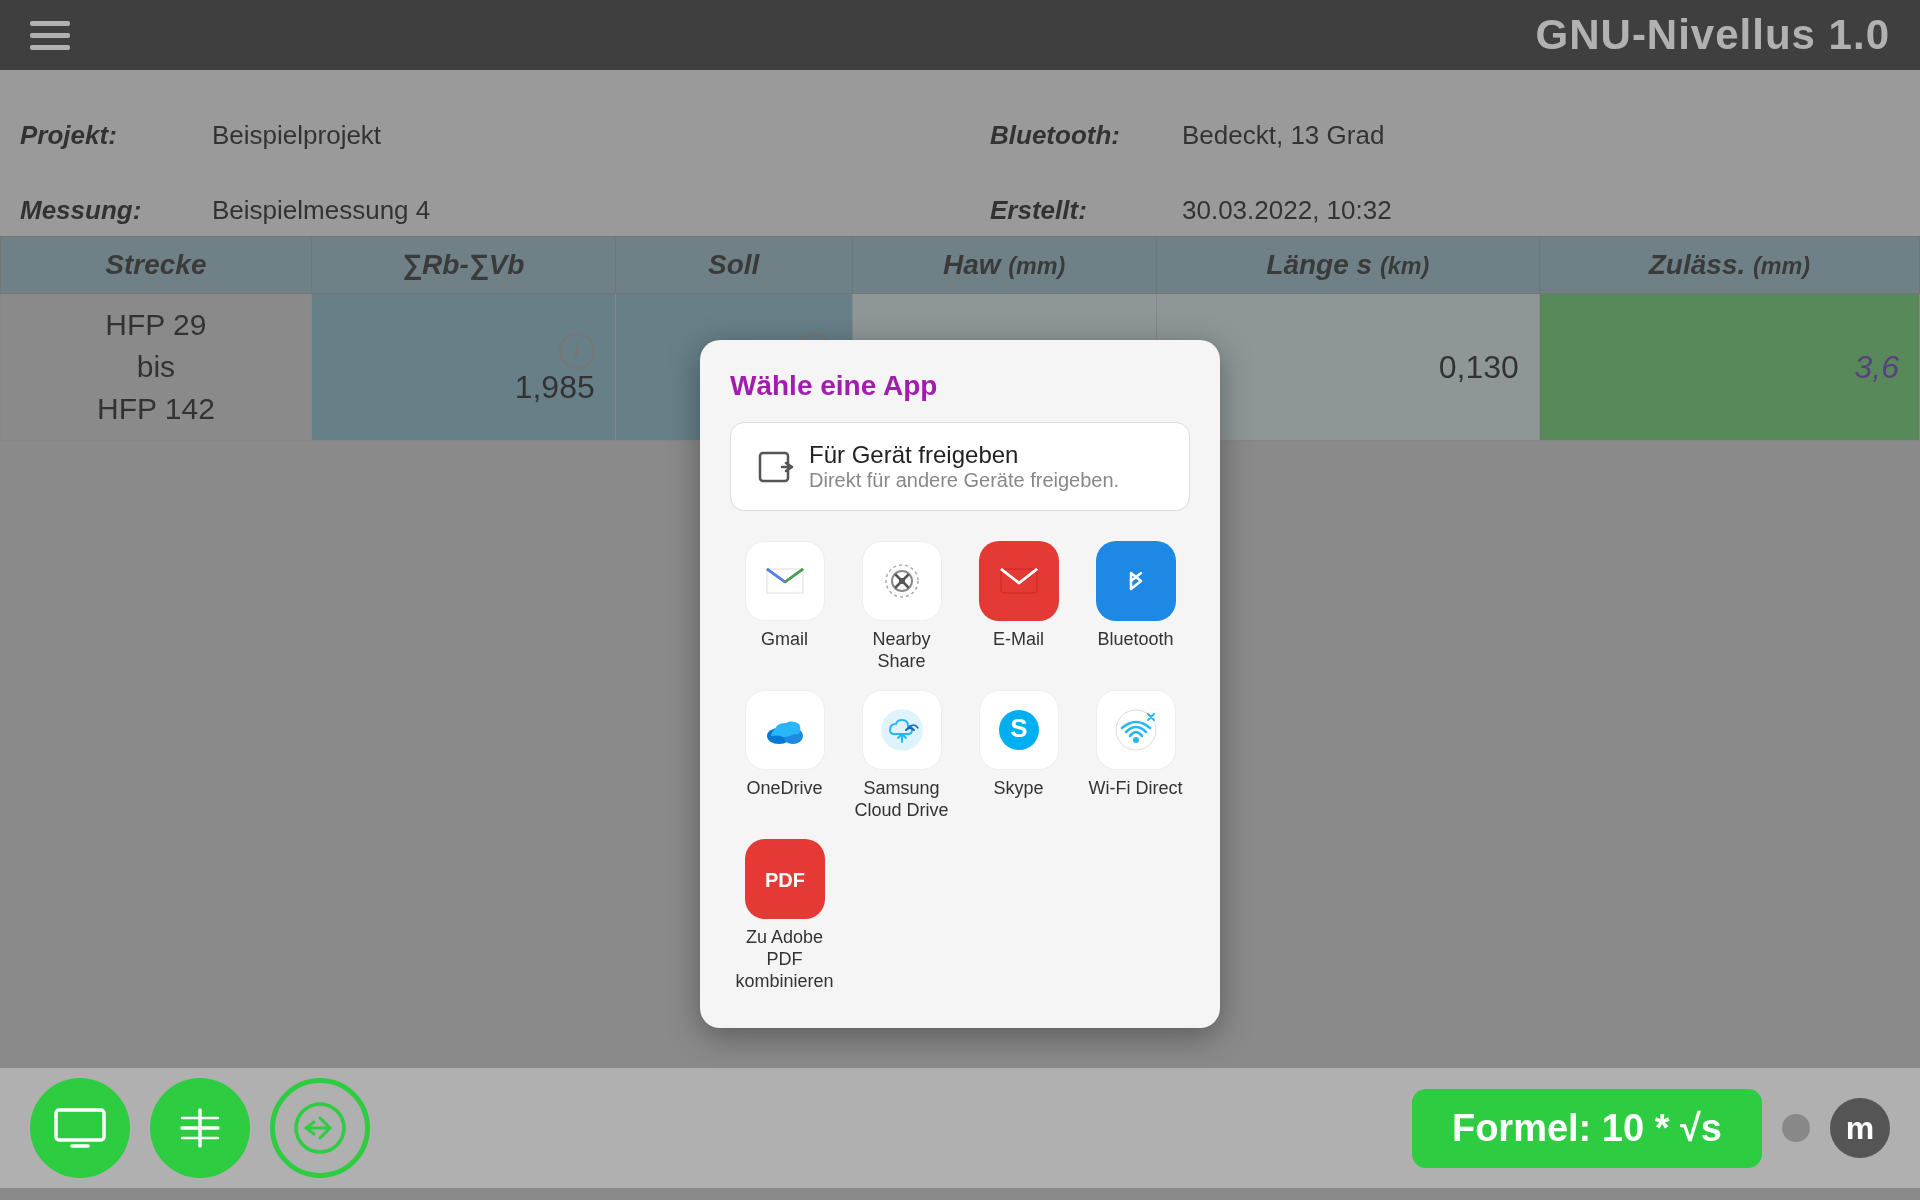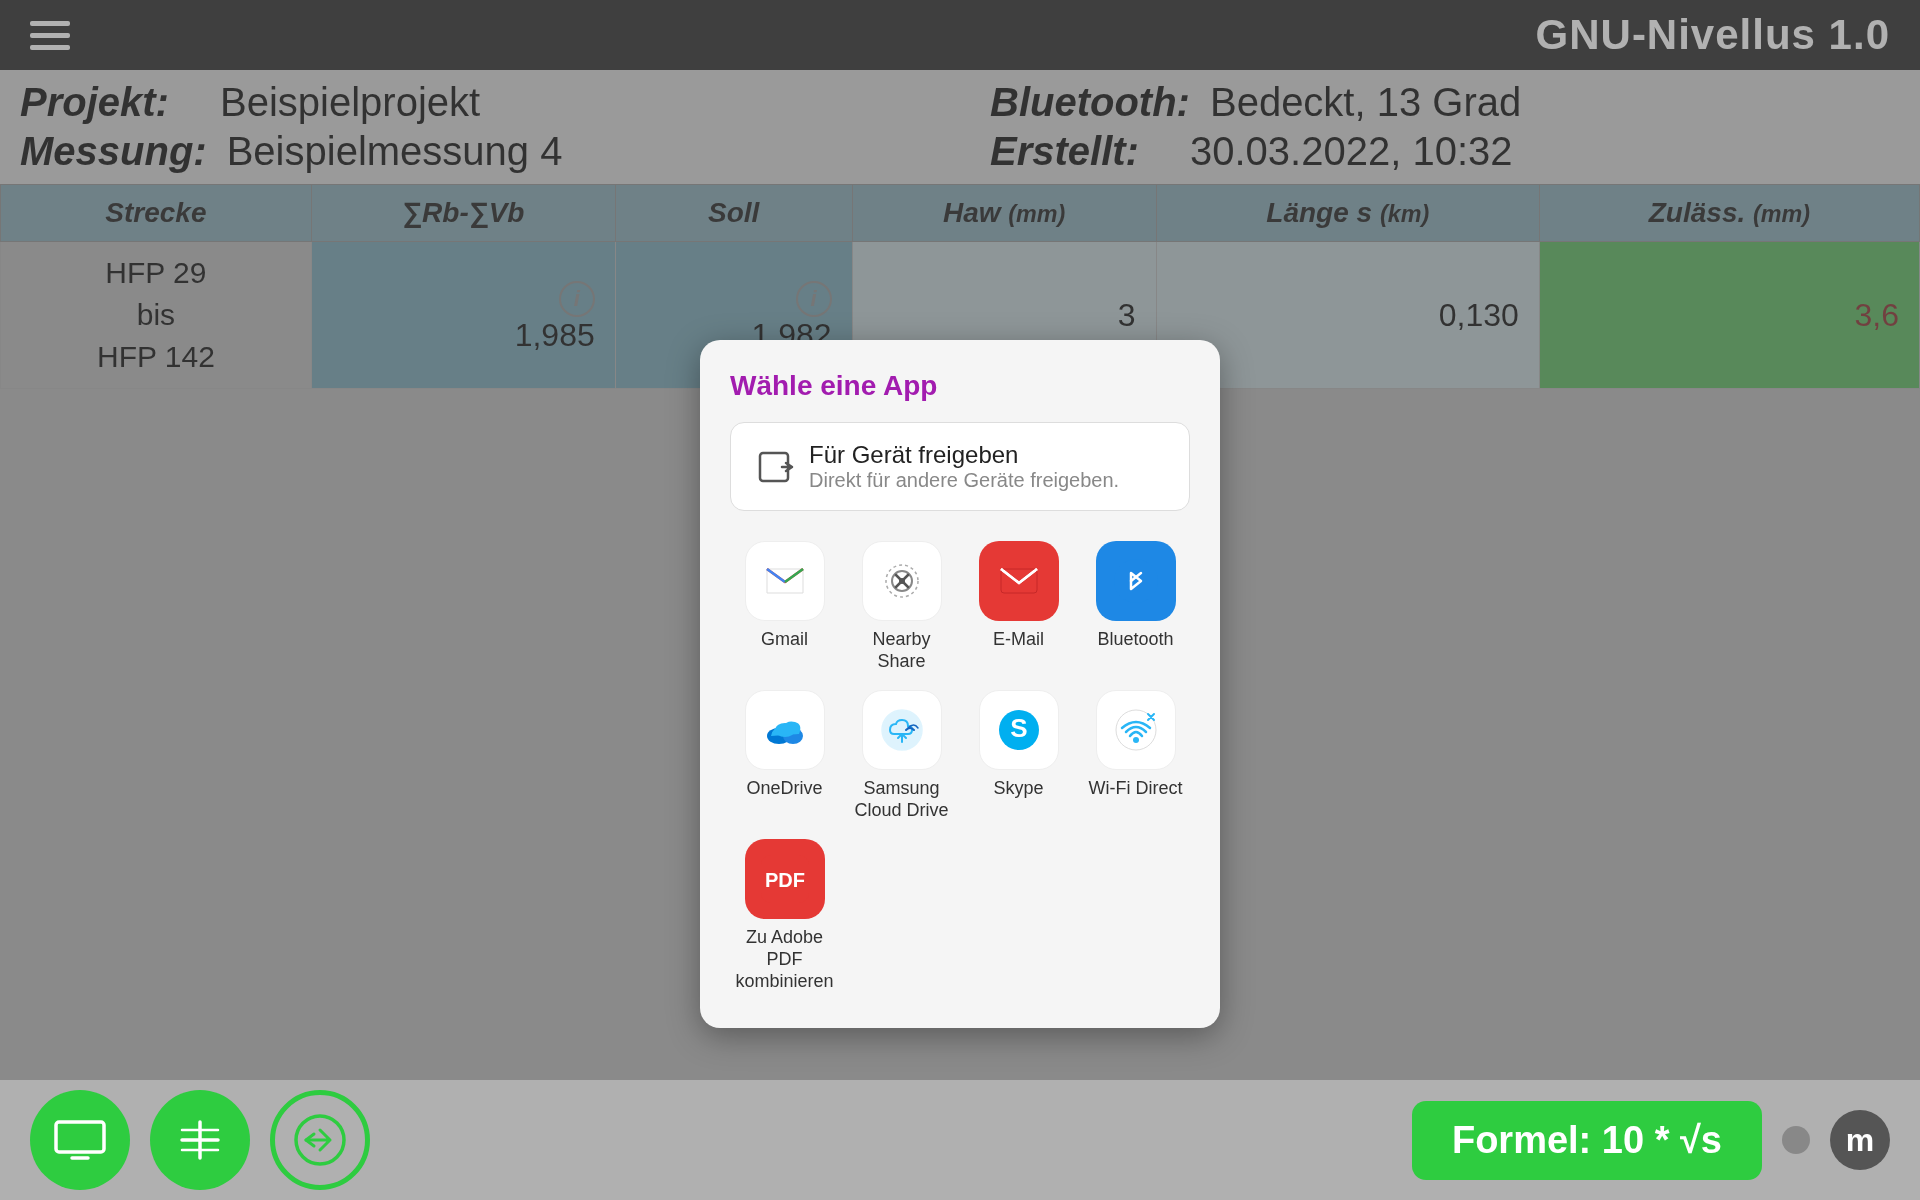--- a/index.html
+++ b/index.html
@@ -44,22 +44,23 @@
     
     .project-info {
       background: #d0d0d0;
       padding: 10px 20px;
       display: grid;
       grid-template-columns: 1fr 1fr;
       gap: 4px 60px;
     }
     .project-info .row {
       display: flex;
-      gap: 20px;
-      font-size: 40px;
+      gap: 12px;
+      font-size: 26px;
+      margin-top: 40px;
     }
     .project-info .label {
       font-weight: bold;
       font-style: italic;
       min-width: 180px;
     }
     .project-info .value {
       font-weight: normal;
     }
 
@@ -100,41 +101,42 @@
       background: #6a9aaa;
     }
     .td-haw {
       background: #b8c8cc;
     }
     .td-laenge {
       background: #b8c8cc;
     }
     .td-zulaess {
       background: #4caf50;
-      color: #7f1d1d;
+      color: #4c1d95;
+      font-style: italic;
     }
     .info-icon {
       display: inline-block;
       width: 36px;
       height: 36px;
       border: 2px solid #888;
       border-radius: 50%;
       text-align: center;
       line-height: 32px;
       font-size: 22px;
       color: #888;
       font-style: italic;
       font-weight: bold;
       cursor: pointer;
     }
 
     
     .bottom-toolbar {
       position: absolute;
-      bottom: 0;
+      bottom: 12px;
       left: 0;
       right: 0;
       height: 120px;
       background: #b0b0b0;
       display: flex;
       align-items: center;
       padding: 0 30px;
       justify-content: space-between;
     }
     .bottom-left-buttons {

